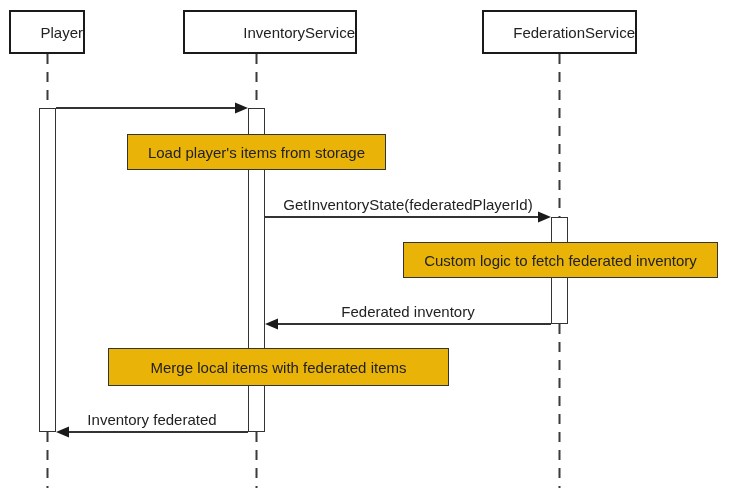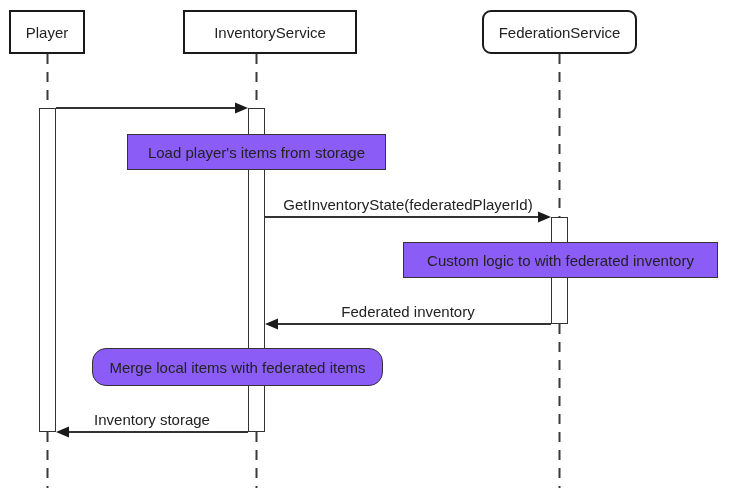--- a/index.html
+++ b/index.html
@@ -14,36 +14,36 @@
     overflow: hidden;
   }
   .layer-svg { position: absolute; left: 0; top: 0; z-index: 1; }
   .pbox {
     position: absolute;
     box-sizing: border-box;
     border: 2px solid #1a1a1a;
     background: #ffffff;
     display: flex;
     align-items: center;
-    justify-content: center;
+    justify-content: flex-end;
     z-index: 3;
     white-space: nowrap;
   }
   .act {
     position: absolute;
     box-sizing: border-box;
     border: 1.5px solid #333333;
     background: #ffffff;
     z-index: 2;
   }
   .note {
     position: absolute;
     box-sizing: border-box;
     border: 1.5px solid #333333;
-    background: #8b5cf6;
+    background: #eab308;
     display: flex;
     align-items: center;
     justify-content: center;
     z-index: 4;
     white-space: nowrap;
   }
   .msg-label {
     position: absolute;
     transform: translateX(-50%);
     white-space: nowrap;
@@ -78,31 +78,31 @@
   <div class="act" style="left:39px; top:108px; width:17px; height:324px;"></div>
   <div class="act" style="left:248px; top:108px; width:17px; height:324px;"></div>
   <div class="act" style="left:551px; top:217px; width:17px; height:107px;"></div>
 
   <div class="pbox" style="left:9px; top:10px; width:76px; height:44px;">
     <span>Player</span>
   </div>
   <div class="pbox" style="left:183px; top:10px; width:174px; height:44px;">
     <span>InventoryService</span>
   </div>
-  <div class="pbox" style="left:482px; top:10px; width:155px; height:44px;border-radius:9px;">
+  <div class="pbox" style="left:482px; top:10px; width:155px; height:44px;">
     <span>FederationService</span>
   </div>
 
   <div class="msg-label" style="left:408px; top:303px;">Federated inventory</div>
   <div class="msg-label" style="left:408px; top:196px;">GetInventoryState(federatedPlayerId)</div>
-  <div class="msg-label" style="left:152px; top:411px;">Inventory storage</div>
+  <div class="msg-label" style="left:152px; top:411px;">Inventory federated</div>
 
   <div class="note" style="left:127px; top:134px; width:259px; height:36px;">
     <span>Load player's items from storage</span>
   </div>
   <div class="note" style="left:403px; top:242px; width:315px; height:36px;">
-    <span>Custom logic to with federated inventory</span>
+    <span>Custom logic to fetch federated inventory</span>
   </div>
-  <div class="note" style="left:92px; top:348px; width:291px; height:38px;border-radius:14px;">
+  <div class="note" style="left:108px; top:348px; width:341px; height:38px;">
     <span>Merge local items with federated items</span>
   </div>
 
 </div>
 
 </body></html>

